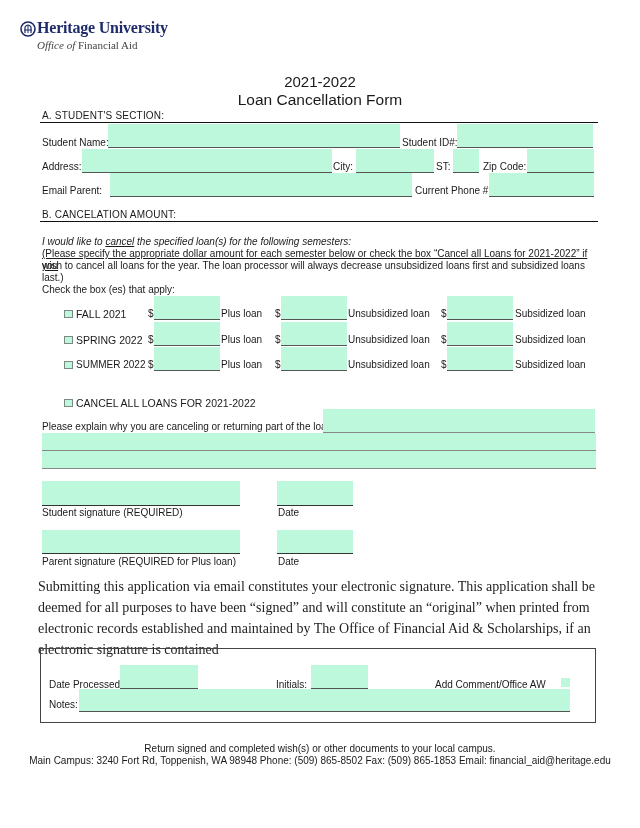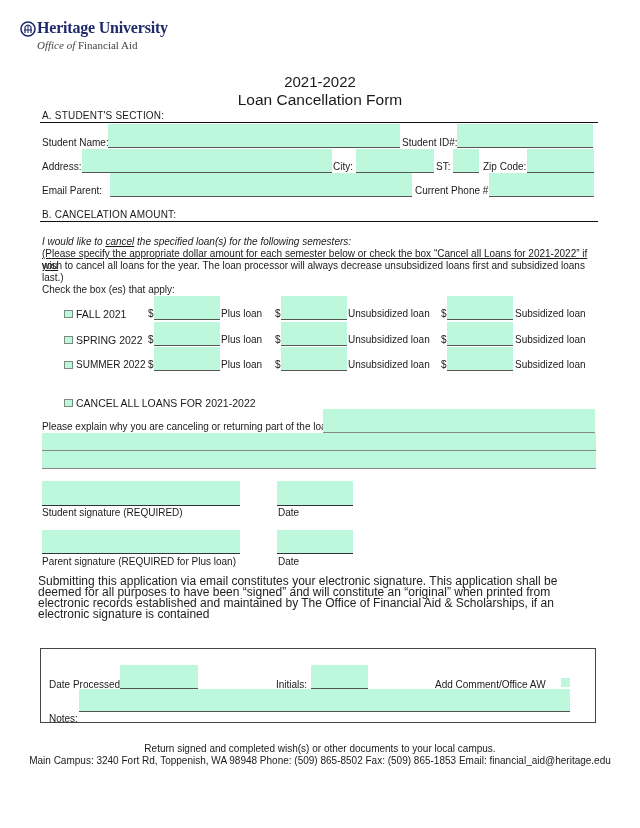--- a/index.html
+++ b/index.html
@@ -13,22 +13,22 @@
   .logo-title { position:absolute; left:37px; top:19px; font-family:"Liberation Serif", serif; font-weight:bold;
                 font-size:16px; color:#1f2a6b; letter-spacing:-0.2px; white-space:nowrap; }
   .logo-sub { position:absolute; left:37px; top:39px; font-family:"Liberation Serif", serif; font-size:11px;
               color:#444; white-space:nowrap; }
   .logo-sub i { font-style:italic; }
   .title1 { position:absolute; left:0; width:640px; top:73px; text-align:center; font-size:15px; }
   .title2 { position:absolute; left:0; width:640px; top:91px; text-align:center; font-size:15.5px; }
   .sec { position:absolute; font-size:10px; letter-spacing:0.2px; }
   .rule { position:absolute; height:0; border-bottom:1.5px solid #111; }
   .para { position:absolute; left:42px; font-size:10px; line-height:12px; width:560px; }
-  .serif { position:absolute; left:38px; top:576px; width:566px; font-family:Liberation Sans, sans-serif;
-           font-size:12px; line-height:11px; color:#222; }
+  .serif { position:absolute; left:38px; top:576px; width:566px; font-family:Liberation Serif, serif;
+           font-size:14px; line-height:21px; color:#222; }
   .office { position:absolute; left:40px; top:648px; width:556px; height:75px; border:1px solid #444; box-sizing:border-box; }
   .footer { position:absolute; left:0; width:640px; text-align:center; font-size:10px; }
 </style>
 </head>
 <body>
 
 <div>
   <svg class="logo" width="16" height="16" viewBox="0 0 16 16">
     <circle cx="8" cy="8" r="7" fill="none" stroke="#1f2a6b" stroke-width="1.6"></circle>
     <path d="M5 12 L5 6 Q8 2 11 6 L11 12" fill="none" stroke="#1f2a6b" stroke-width="1.2"></path>
@@ -154,19 +154,19 @@
 
 <div class="office">
   <div class="lbl" style="left:8px;top:30px;">Date Processed:</div>
   <div class="fill" style="left:79px;top:16px;width:78px;height:23px;"></div>
   <div class="uline" style="left:79px;top:39px;width:78px;"></div>
   <div class="lbl" style="left:235px;top:30px;">Initials:</div>
   <div class="fill" style="left:270px;top:16px;width:57px;height:23px;"></div>
   <div class="uline" style="left:270px;top:39px;width:57px;"></div>
   <div class="lbl" style="left:394px;top:30px;">Add Comment/Office AW</div>
   <div class="fill" style="left:520px;top:29px;width:9px;height:9px;"></div>
-  <div class="lbl" style="left:8px;top:50px;margin-top:14px;">Notes:</div>
+  <div class="lbl" style="left:8px;top:50px;">Notes:</div>
   <div class="fill" style="left:38px;top:40px;width:491px;height:22px;"></div>
   <div class="uline" style="left:38px;top:62px;width:491px;"></div>
 </div>
 
 <div class="footer" style="top:743px;">Return signed and completed wish(s) or other documents to your local campus.</div>
 <div class="footer" style="top:755px;">Main Campus: 3240 Fort Rd, Toppenish, WA 98948 Phone: (509) 865-8502 Fax: (509) 865-1853 Email: financial_aid@heritage.edu</div>
 
 </body></html>

